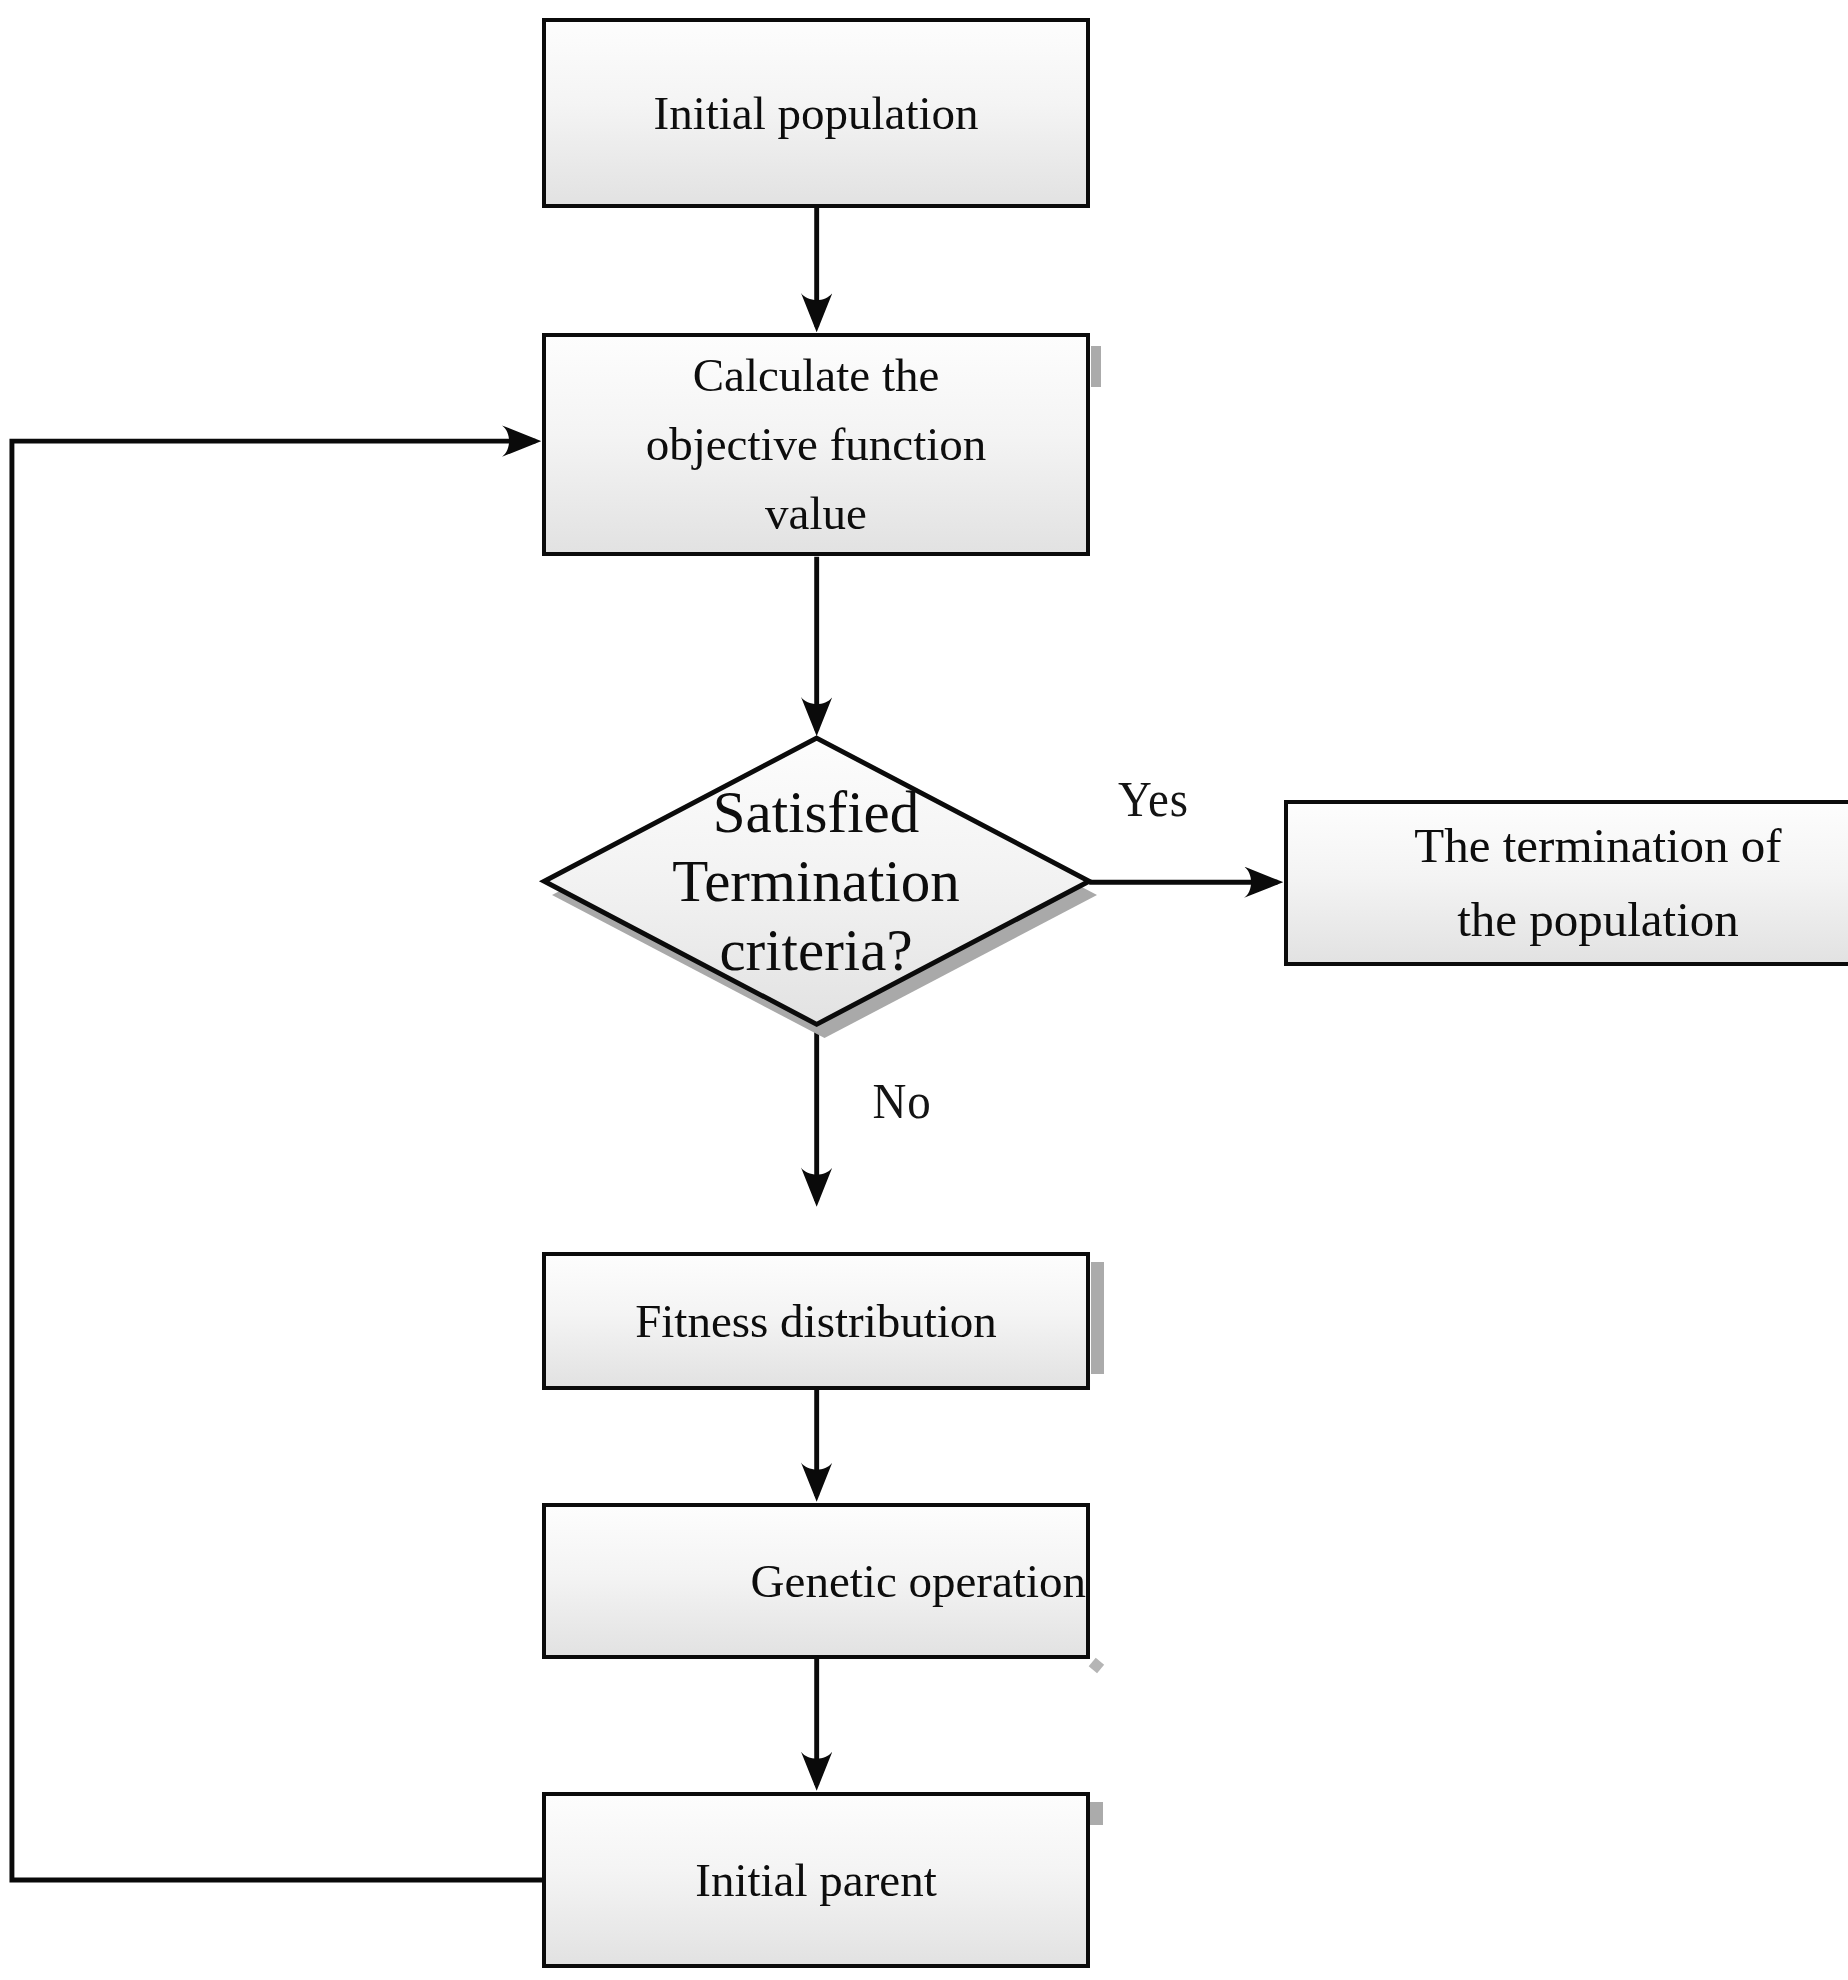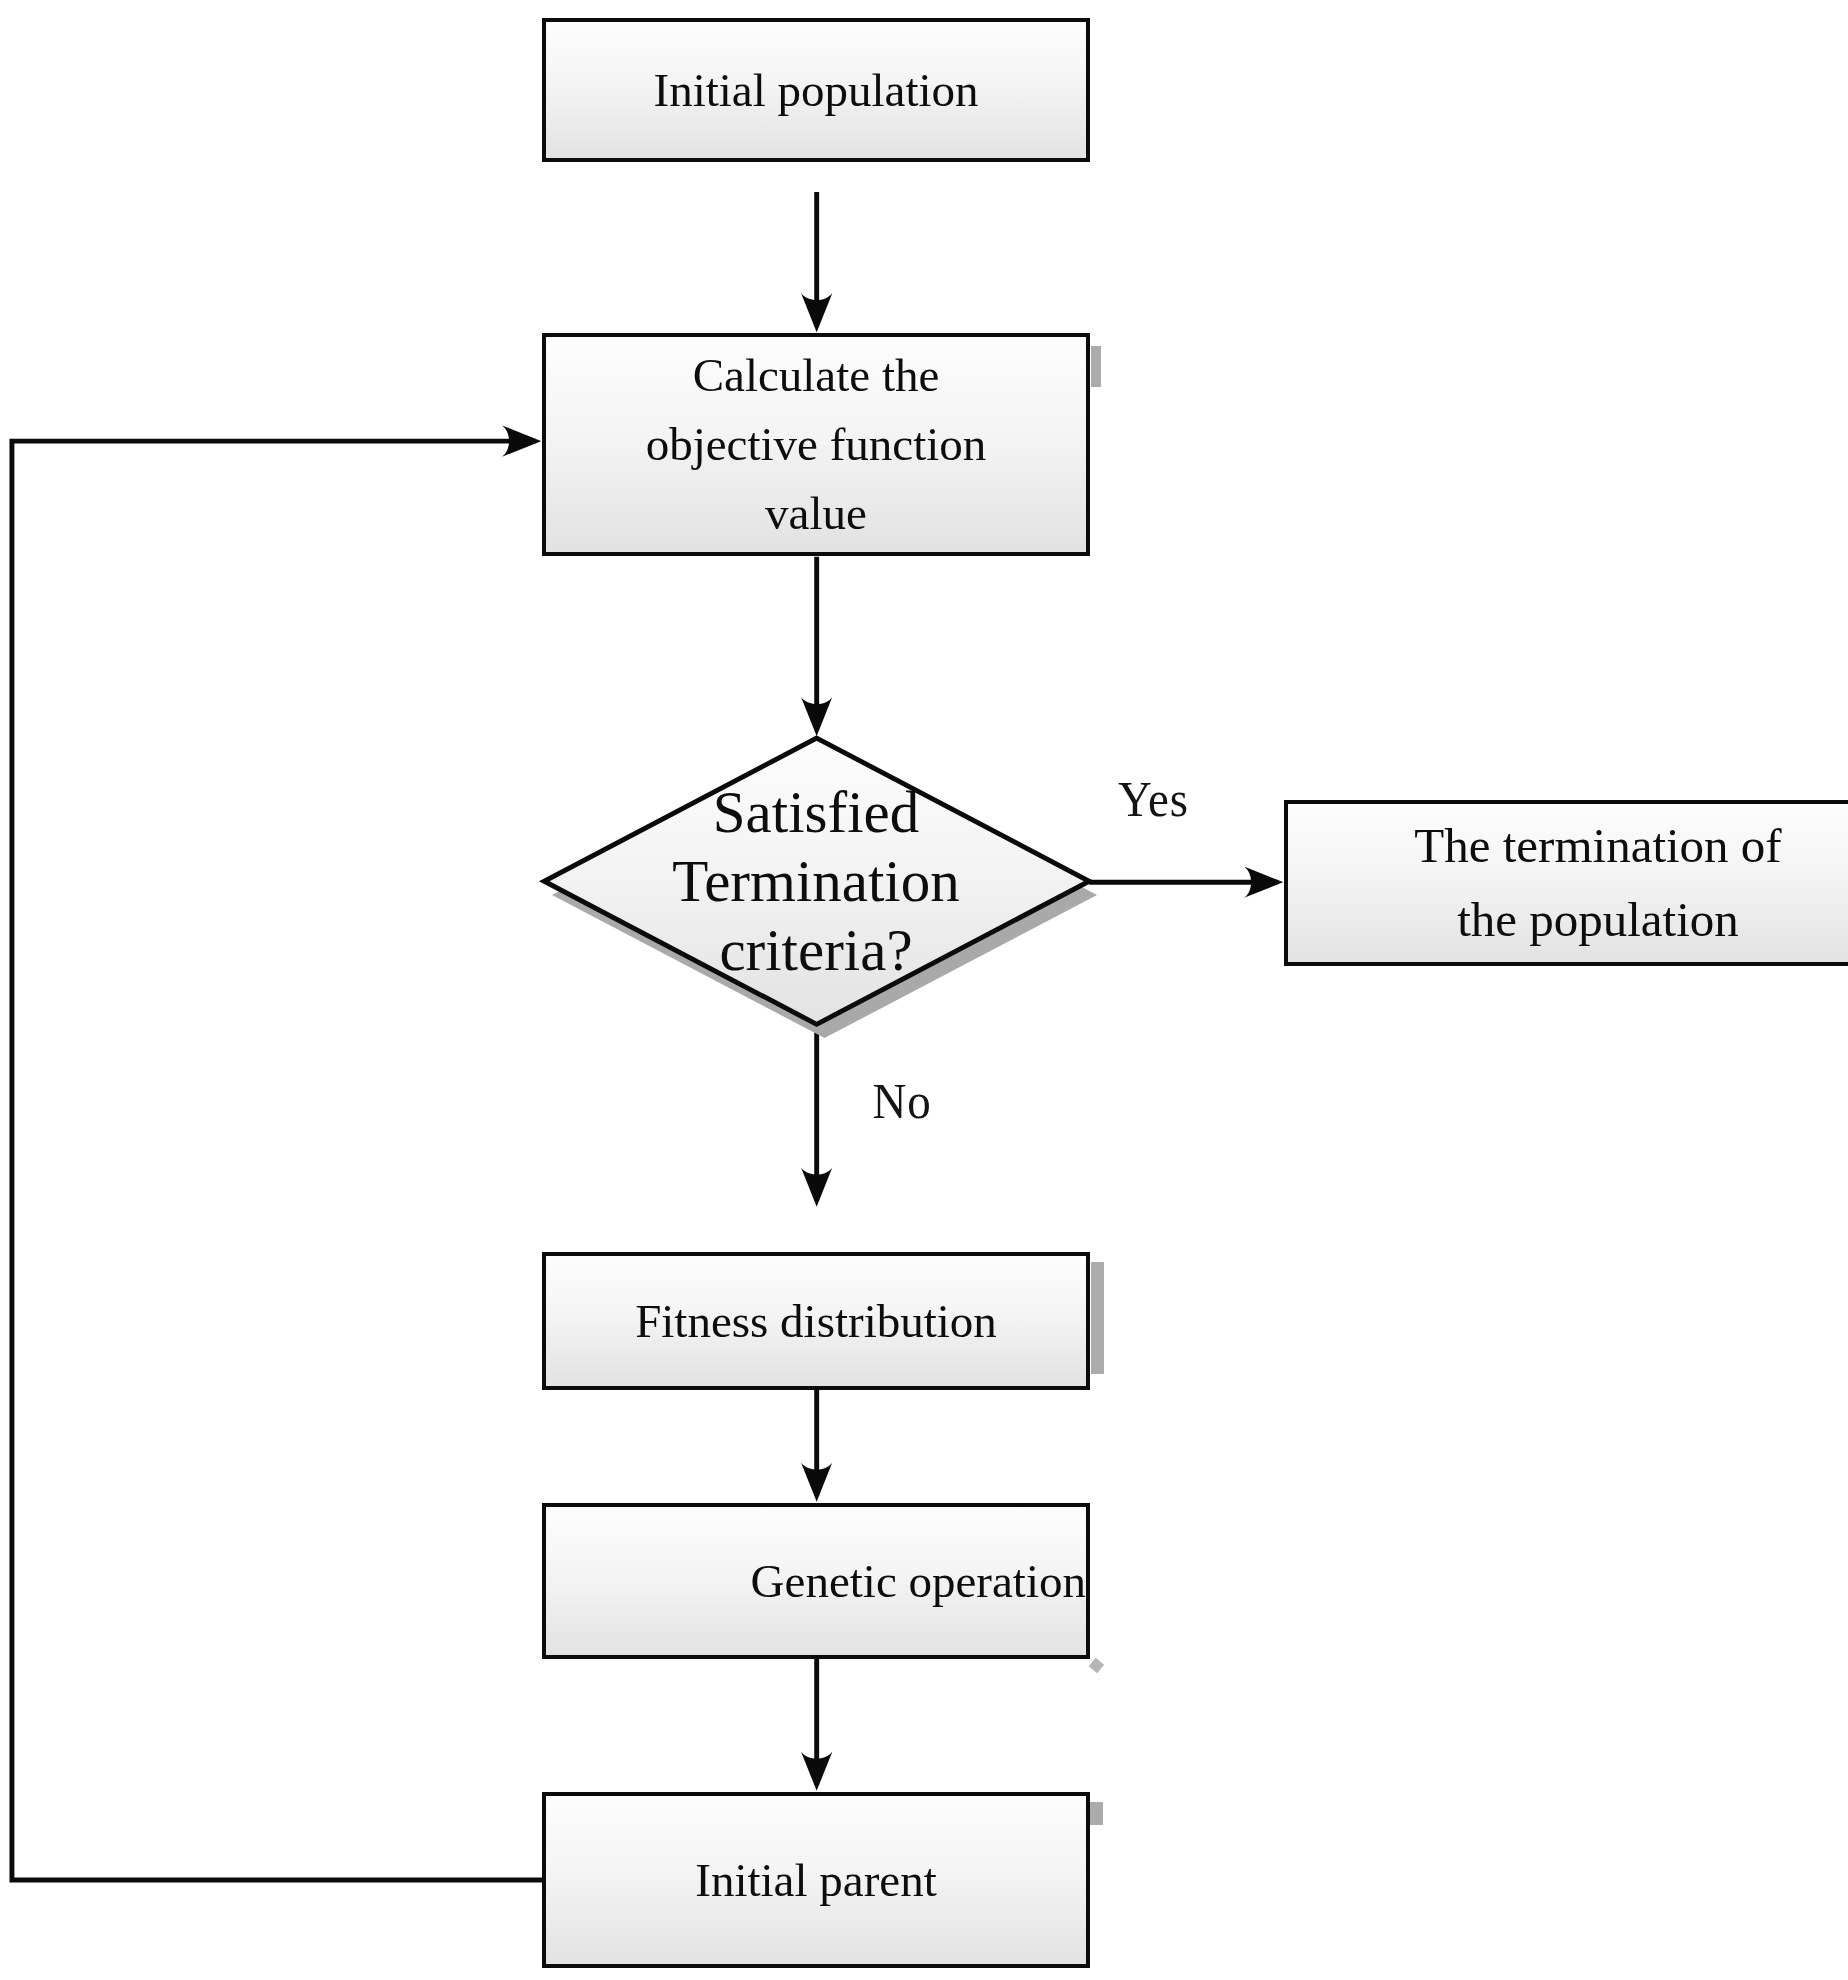--- a/index.html
+++ b/index.html
@@ -51,21 +51,21 @@
   .mark-top-right::after{
     content:"";position:absolute;
     right:-16.7px;top:5.9px;width:12.7px;height:23.5px;
     background:#ababab;
   }
   .mark-bottom-right::after{
     content:"";position:absolute;
     right:-15.7px;bottom:-15.7px;width:10.8px;height:10.8px;
     background:#b5b5b5;transform:rotate(40deg);
   }
-  #node-initial{top:17.6px;height:144px;}
+  #node-initial{top:17.6px;height:190px;}
   #node-calculate{top:333px;height:223px;line-height:69px;}
   #node-fitness{top:1252px;height:138px;}
   #node-genetic{top:1503px;height:156px;justify-content:flex-end;}
   #node-insert{top:1792px;height:176px;}
   #node-terminate{
     left:1284px;top:800px;width:628px;height:166px;
     font-size:49px;line-height:74px;
   }
   #decision-label{
     position:absolute;left:625px;top:778px;width:382px;

